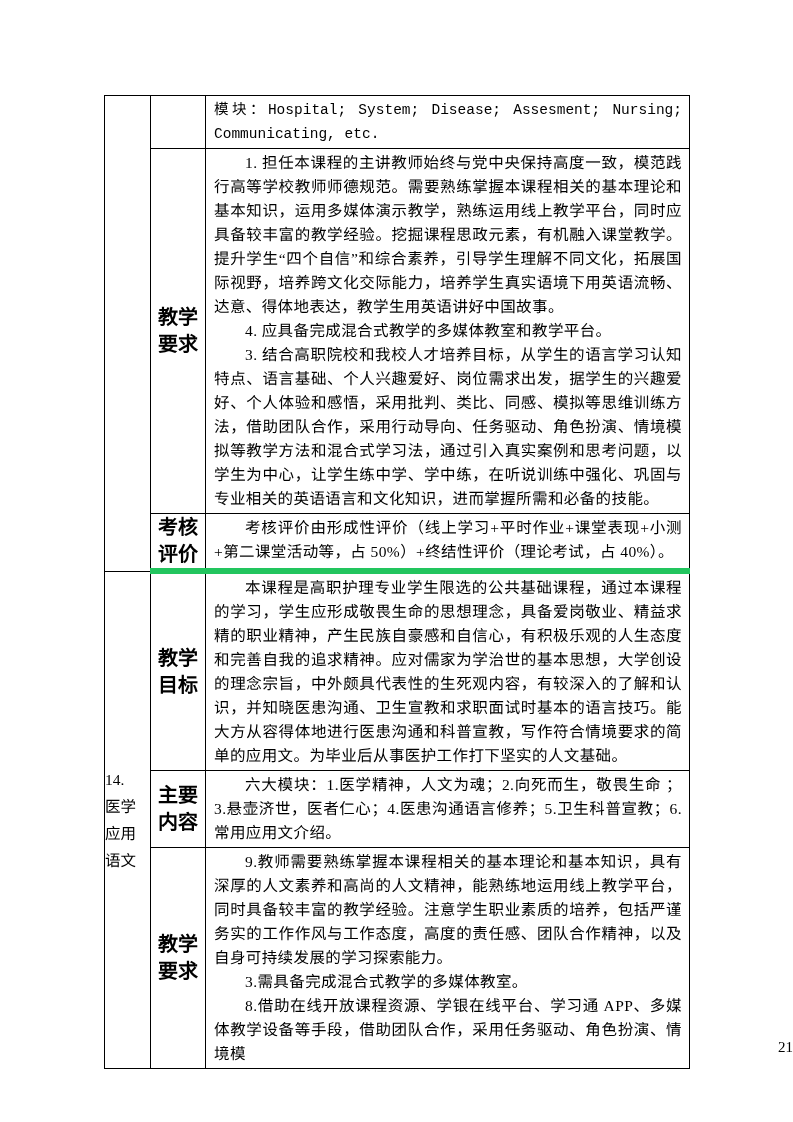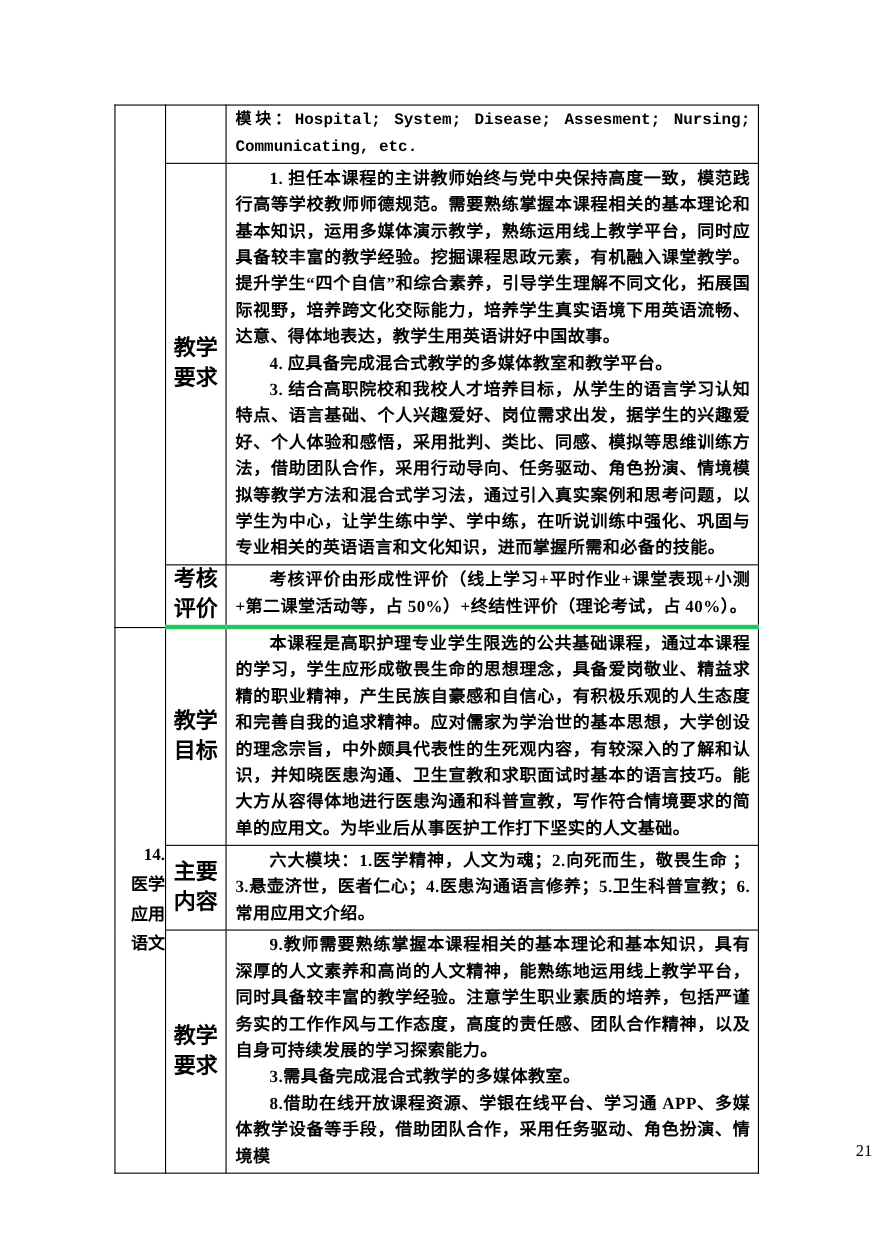--- a/index.html
+++ b/index.html
@@ -23,46 +23,45 @@
     table-layout: fixed;
     border: 1.5px solid #000000;
   }
   .course-table td {
     border: 1px solid #000000;
     padding: 0;
     vertical-align: top;
     overflow: hidden;
   }
   tr.section-end td {
-    border-bottom: 4px solid #22c55e;
+    border-bottom: 6px solid #22c55e;
   }
   td.label-cell {
     text-align: center;
     vertical-align: middle;
     font-weight: bold;
     font-size: 20px;
     line-height: 27px;
     white-space: pre-line;
     font-family: "Liberation Serif", "DejaVu Serif", serif;
   }
   td.course-cell {
-    text-align: right;
+    text-align: left;
     vertical-align: middle;
-    font-weight: bold;
+    font-weight: normal;
     font-size: 15.5px;
     line-height: 27px;
     white-space: pre-line;
   }
   td.content-cell {
     padding: 2px 7px 2px 8px;
     font-size: 15.5px;
     line-height: 24px;
     letter-spacing: 0.4px;
     text-align: justify;
-    font-weight: bold;
   }
   td.content-cell p {
     margin: 0;
     text-indent: 2em;
     text-align: justify;
   }
   td.content-cell p.no-indent {
     text-indent: 0;
   }
   td.mono-cell {

